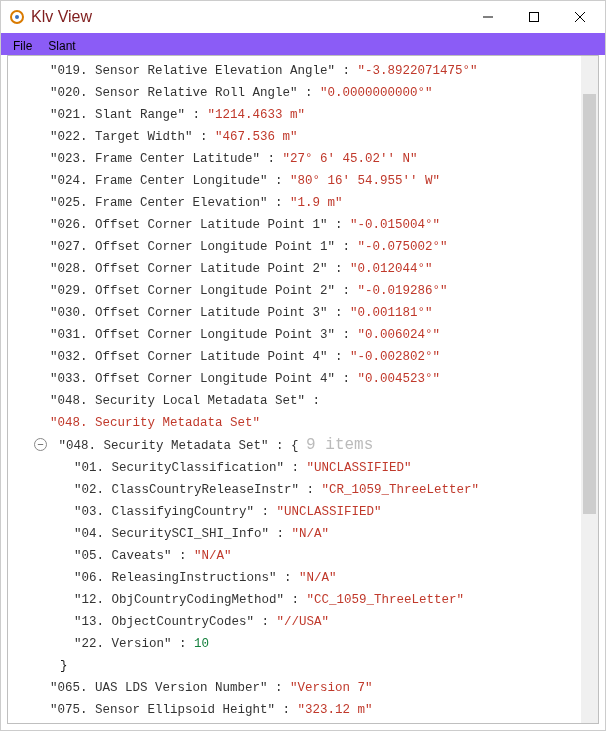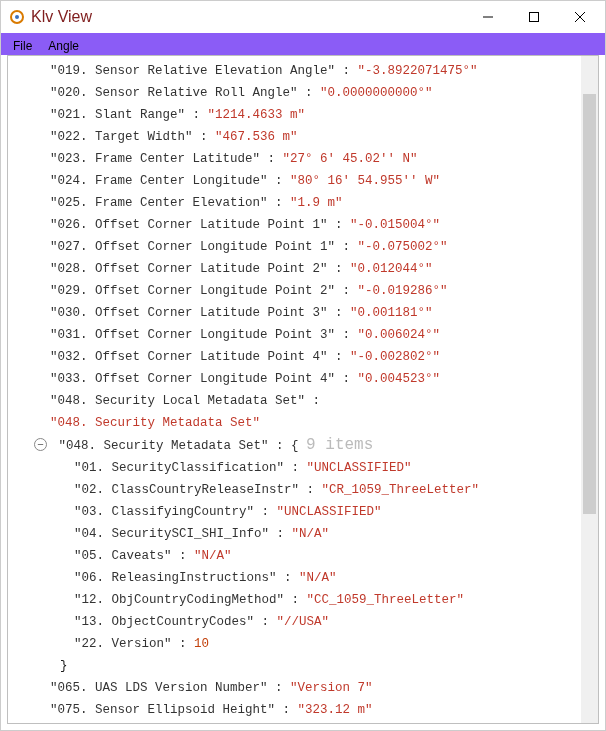--- a/index.html
+++ b/index.html
@@ -61,21 +61,21 @@
     white-space: nowrap;
     padding-left: 42px;
     text-indent: 0;
   }
   .row.nested { padding-left: 66px; }
   .row.close-brace { padding-left: 52px; }
   .row.expander-row { padding-left: 26px; }
   .key { color: #333; }
   .sep { color: #333; }
   .val-str { color: #c0392b; }
-  .val-num { color: #c2410c; }
+  .val-num { color: #15803d; }
   .items-hint { color: #bbb; font-size: 16px; }
   .expander {
     display: inline-block;
     width: 13px; height: 13px;
     border: 1px solid #888;
     border-radius: 7px;
     line-height: 10px;
     text-align: center;
     font-size: 11px;
     color: #555;
@@ -124,21 +124,21 @@
         <svg width="10" height="10" viewBox="0 0 10 10">
             <line x1="0" y1="0" x2="10" y2="10" stroke-width="1"></line>
             <line x1="10" y1="0" x2="0" y2="10" stroke-width="1"></line>
           </svg>
       </div>
     </div>
   </div>
 
   <div class="menubar">
     <div class="menu-item">File</div>
-    <div class="menu-item">Angle</div>
+    <div class="menu-item">Slant</div>
   </div>
 
   <div class="content-border">
     <div class="content">
 
       <div class="row"><span class="key">"019. Sensor Relative Elevation Angle"</span><span class="sep"> : </span><span class="val-str">"-3.8922071475°"</span></div>
       <div class="row"><span class="key">"020. Sensor Relative Roll Angle"</span><span class="sep"> : </span><span class="val-str">"0.0000000000°"</span></div>
       <div class="row"><span class="key">"021. Slant Range"</span><span class="sep"> : </span><span class="val-str">"1214.4633 m"</span></div>
       <div class="row"><span class="key">"022. Target Width"</span><span class="sep"> : </span><span class="val-str">"467.536 m"</span></div>
       <div class="row"><span class="key">"023. Frame Center Latitude"</span><span class="sep"> : </span><span class="val-str">"27° 6' 45.02'' N"</span></div>

